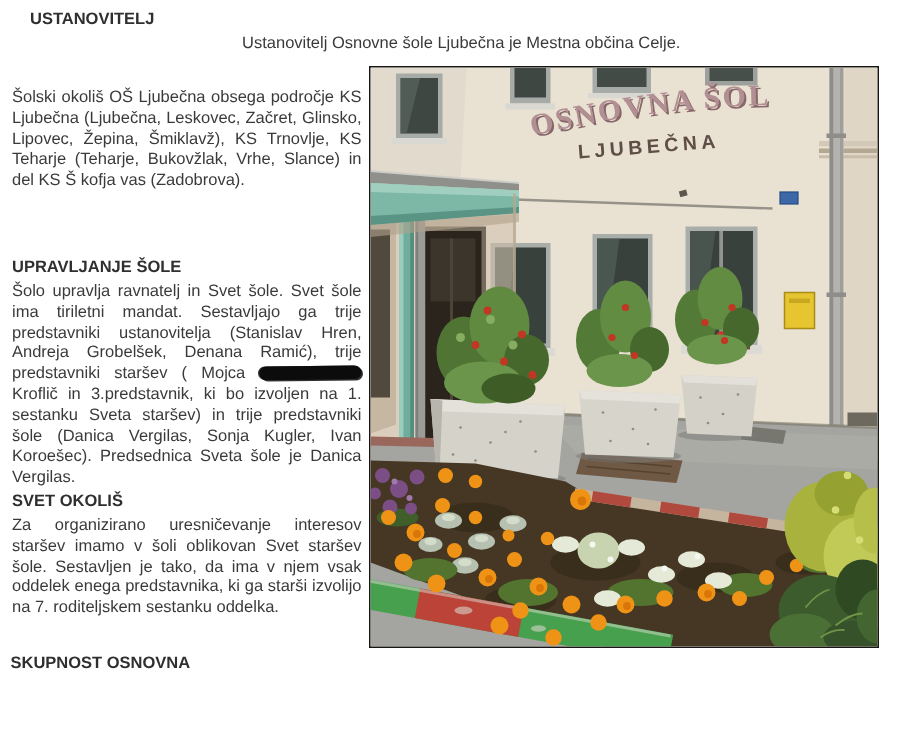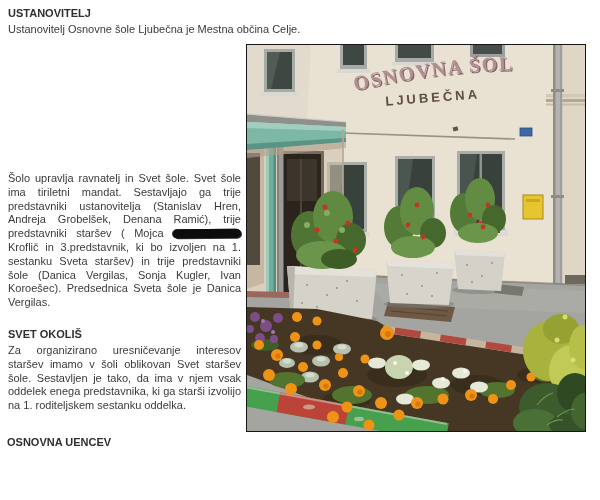--- a/index.html
+++ b/index.html
@@ -1,55 +1,57 @@
 <!DOCTYPE html>
 <html><head>
 <meta charset="utf-8">
 <style>
   html,body{margin:0;padding:0}
   body{width:600px;height:500px;position:relative;font-family:"Liberation Sans",sans-serif;
        background:#ffffff;color:#3a3a3a;overflow:hidden}
   .sec{position:absolute}
   .heading{font-size:11px;font-weight:bold;line-height:13px;margin:0 0 3px 0;color:#2f2f2f;white-space:pre}
   .body{font-size:11px;line-height:13.8px;margin:0;text-align:justify}
-  #sec-1{left:8px;top:7px;width:575px}
-  #sec-1 .body{text-align:left}
+  #sec-1{left:20px;top:7px;width:575px}
+  #sec-1 .body{text-align:center}
   #sec-2{left:8px;top:59px;width:233px}
   #sec-3{left:8px;top:172px;width:233px}
   #sec-4{left:8px;top:328px;width:233px}
   #sec-5{left:7px;top:436px;width:586px}
   .redaction{display:inline-block;width:68px;height:9px;background:#0c0c0c;border-radius:5px;
              vertical-align:-1px;transform:rotate(-0.6deg);
              box-shadow:1px 1px 0 rgba(12,12,12,.85),-1px 0 0 rgba(12,12,12,.85)}
   .photo{position:absolute;left:246px;top:44px;width:338px;height:386px;margin:0;
          border:1px solid #161616;overflow:hidden;background:#e9e1d2}
   .photo svg{display:block}
 </style>
 </head>
 <body>
 
 <section class="sec" id="sec-1">
   <h2 class="heading">USTANOVITELJ</h2>
   <p class="body">Ustanovitelj Osnovne šole Ljubečna je Mestna občina Celje.</p>
 </section>
 
 <section class="sec" id="sec-2">
+  <p class="body">Šolski okoliš OŠ Ljubečna obsega področje KS Ljubečna (Ljubečna, Leskovec, Začret, Glinsko, Lipovec, Žepina, Šmiklavž), KS Trnovlje, KS Teharje (Teharje, Bukovžlak, Vrhe, Slance) in del KS Š kofja vas (Zadobrova).</p>
 </section>
 
 <section class="sec" id="sec-3">
+  <h2 class="heading">UPRAVLJANJE ŠOLE</h2>
   <p class="body"><span>Šolo upravlja ravnatelj in Svet šole. Svet šole ima tiriletni mandat. Sestavljajo ga trije predstavniki ustanovitelja (Stanislav Hren, Andreja Grobelšek, Denana Ramić), trije predstavniki staršev ( Mojca</span> <span class="redaction"></span> <span>Kroflič in 3.predstavnik, ki bo izvoljen na 1. sestanku Sveta staršev) in trije predstavniki šole (Danica Vergilas, Sonja Kugler, Ivan Koroešec). Predsednica Sveta šole je Danica Vergilas.</span></p>
 </section>
 
 <section class="sec" id="sec-4">
   <h2 class="heading">SVET OKOLIŠ</h2>
-  <p class="body">Za organizirano uresničevanje interesov staršev imamo v šoli oblikovan Svet staršev šole. Sestavljen je tako, da ima v njem vsak oddelek enega predstavnika, ki ga starši izvolijo na 1. roditeljskem sestanku oddelka.</p>
+  <p class="body">Za organizirano uresničevanje interesov staršev imamo v šoli oblikovan Svet staršev šole. Sestavljen je tako, da ima v njem vsak oddelek enega predstavnika, ki ga starši izvolijo na 7. roditeljskem sestanku oddelka.</p>
 </section>
 
 <section class="sec" id="sec-5">
-  <h2 class="heading">OSNOVNA UENCEV</h2>
+  <h2 class="heading">SKUPNOST OSNOVNA</h2>
 </section>
 
 <figure class="photo">
 <svg width="338" height="386" viewBox="0 0 338 386" xmlns="http://www.w3.org/2000/svg">
 
   <g>
     <rect x="0" y="0" width="338" height="262" fill="#e9e1d2"></rect>
     <polygon points="0,0 64,0 60,74 0,78" fill="#dcd6ca" opacity="0.6"></polygon>
     <rect x="316" y="0" width="22" height="240" fill="#dcd2c0" opacity="0.7"></rect>
     <polygon points="0,86 17,88 17,238 0,244" fill="#b3a590" opacity="0.85"></polygon>

